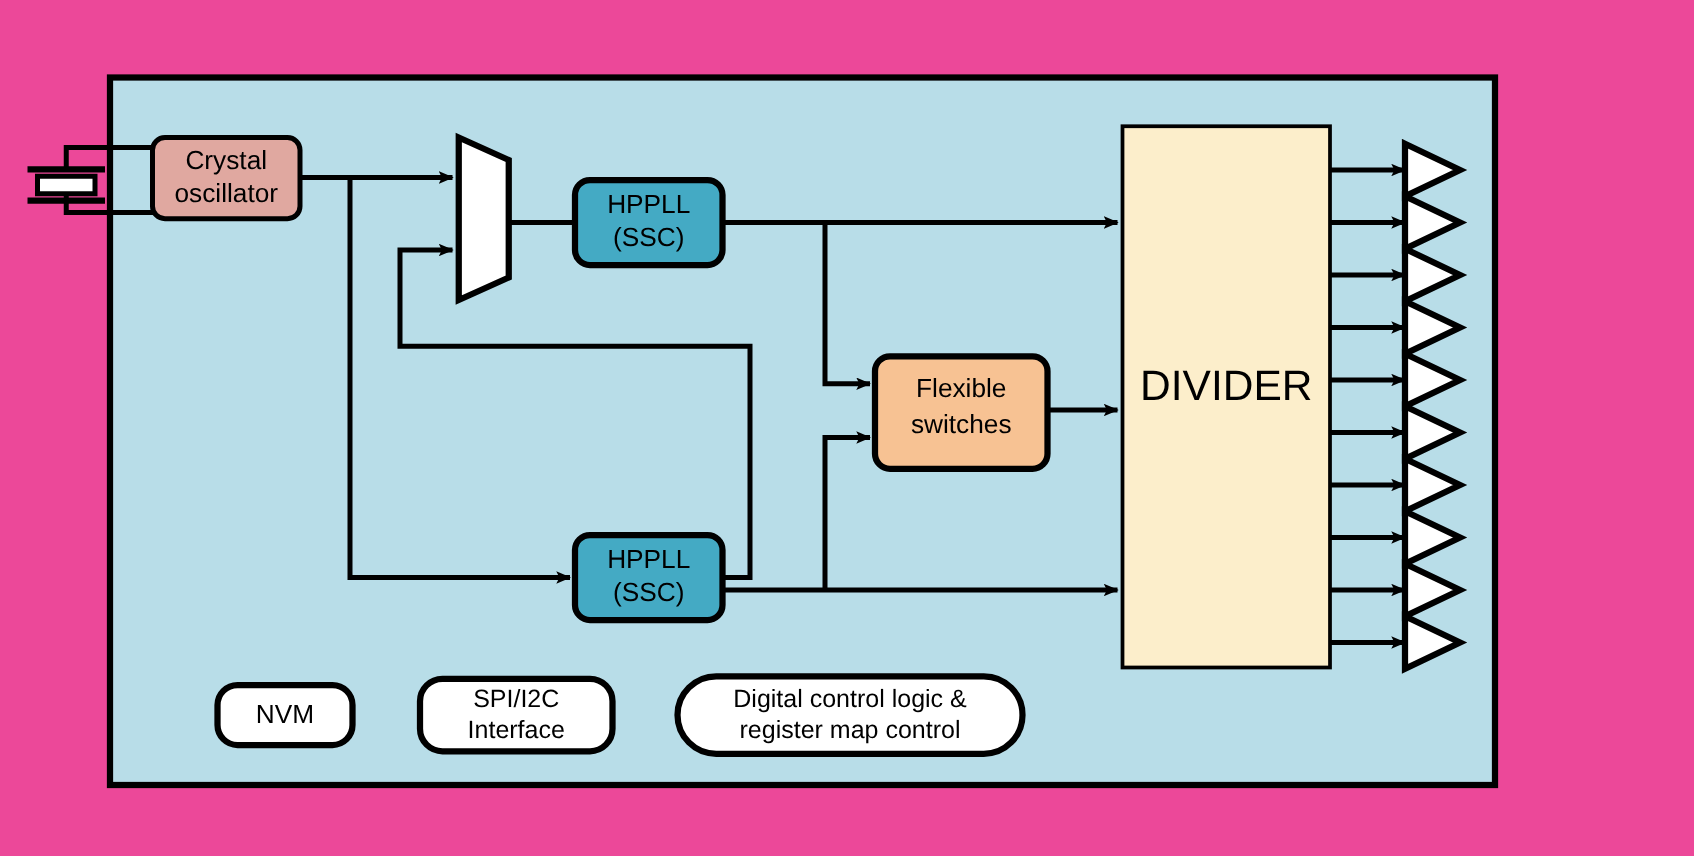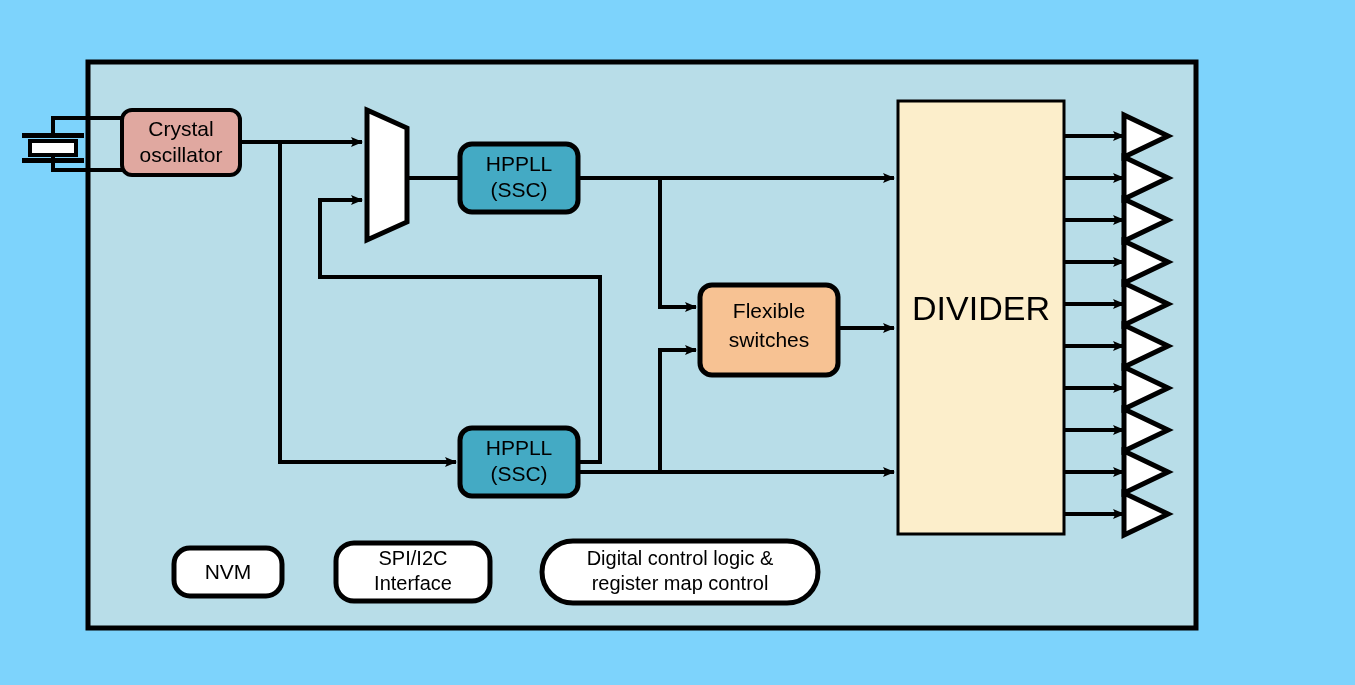--- a/index.html
+++ b/index.html
@@ -10,21 +10,21 @@
   body {
     width: 1355px;
     height: 685px;
     font-family: "Liberation Sans", sans-serif;
     overflow: hidden;
   }
   #diagram-root {
     position: relative;
     width: 1355px;
     height: 685px;
-    background: #7dd3fc;
+    background: #ec4899;
   }
   svg#block-diagram {
     display: block;
     width: 1355px;
     height: 685px;
   }
   .blk-text {
     font-family: "Liberation Sans", sans-serif;
     text-anchor: middle;
     dominant-baseline: middle;

